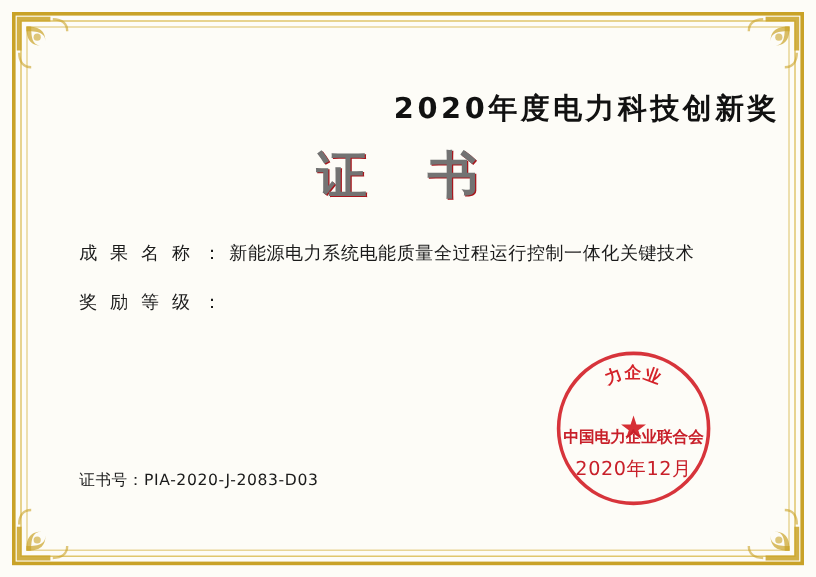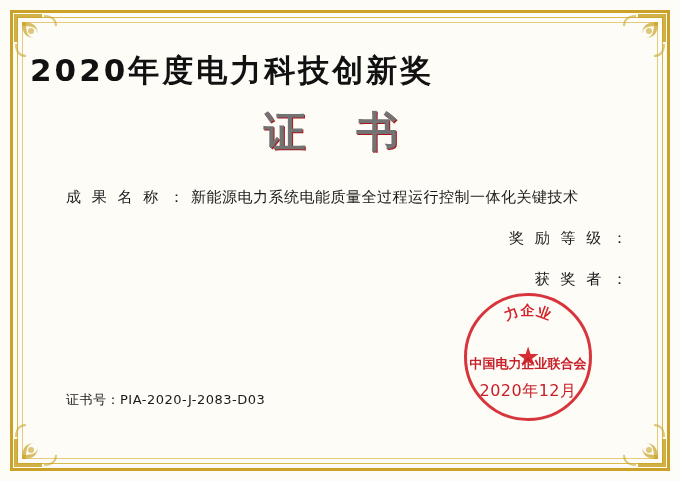--- a/index.html
+++ b/index.html
@@ -60,25 +60,25 @@
 
   .content {
     position: absolute;
     left: 30px;
     top: 30px;
     right: 30px;
     bottom: 30px;
   }
 
   .title-main {
-    margin-top: 20px;
-    text-align: left;
-    font-family: "DejaVu Sans", sans-serif;
-    font-weight: bold;
-    font-size: 31px;
+    margin-top: 44px;
+    text-align: right;
+    font-family: "DejaVu Sans", sans-serif;
+    font-weight: bold;
+    font-size: 24px;
     letter-spacing: 3px;
     color: #111111;
     white-space: nowrap;
   }
   .title-sub {
     margin-top: 12px;
     text-align: center;
     font-family: "DejaVu Serif", serif;
     font-weight: bold;
     font-size: 42px;
@@ -91,21 +91,20 @@
     margin-top: 28px;
     padding-left: 36px;
     padding-right: 20px;
   }
   .field-row {
     display: flex;
     align-items: flex-start;
     margin-bottom: 22px;
     font-size: 15px;
     color: #1a1a1a;
-    justify-content: flex-end;
   }
   .field-label {
     flex: 0 0 auto;
     white-space: nowrap;
     letter-spacing: 3px;
     font-family: "DejaVu Sans", sans-serif;
   }
   .field-value {
     flex: 1 1 auto;
     padding-left: 4px;
@@ -245,21 +244,20 @@
       <div class="field-row">
         <div class="field-label">成 果 名 称 ：</div>
         <div class="field-value">新能源电力系统电能质量全过程运行控制一体化关键技术</div>
       </div>
 
       <div class="field-row">
         <div class="field-label">奖 励 等 级 ：</div>
       </div>
 
       <div class="field-row">
-        <div class="field-label">获 奖 者 ：</div>
       </div>
 
     </div>
 
     <div class="cert-number">证书号：PIA-2020-J-2083-D03</div>
 
     <div class="seal">
       <div class="seal-ring"></div>
       <svg width="128" height="128" viewBox="0 0 128 128">
         <defs>

